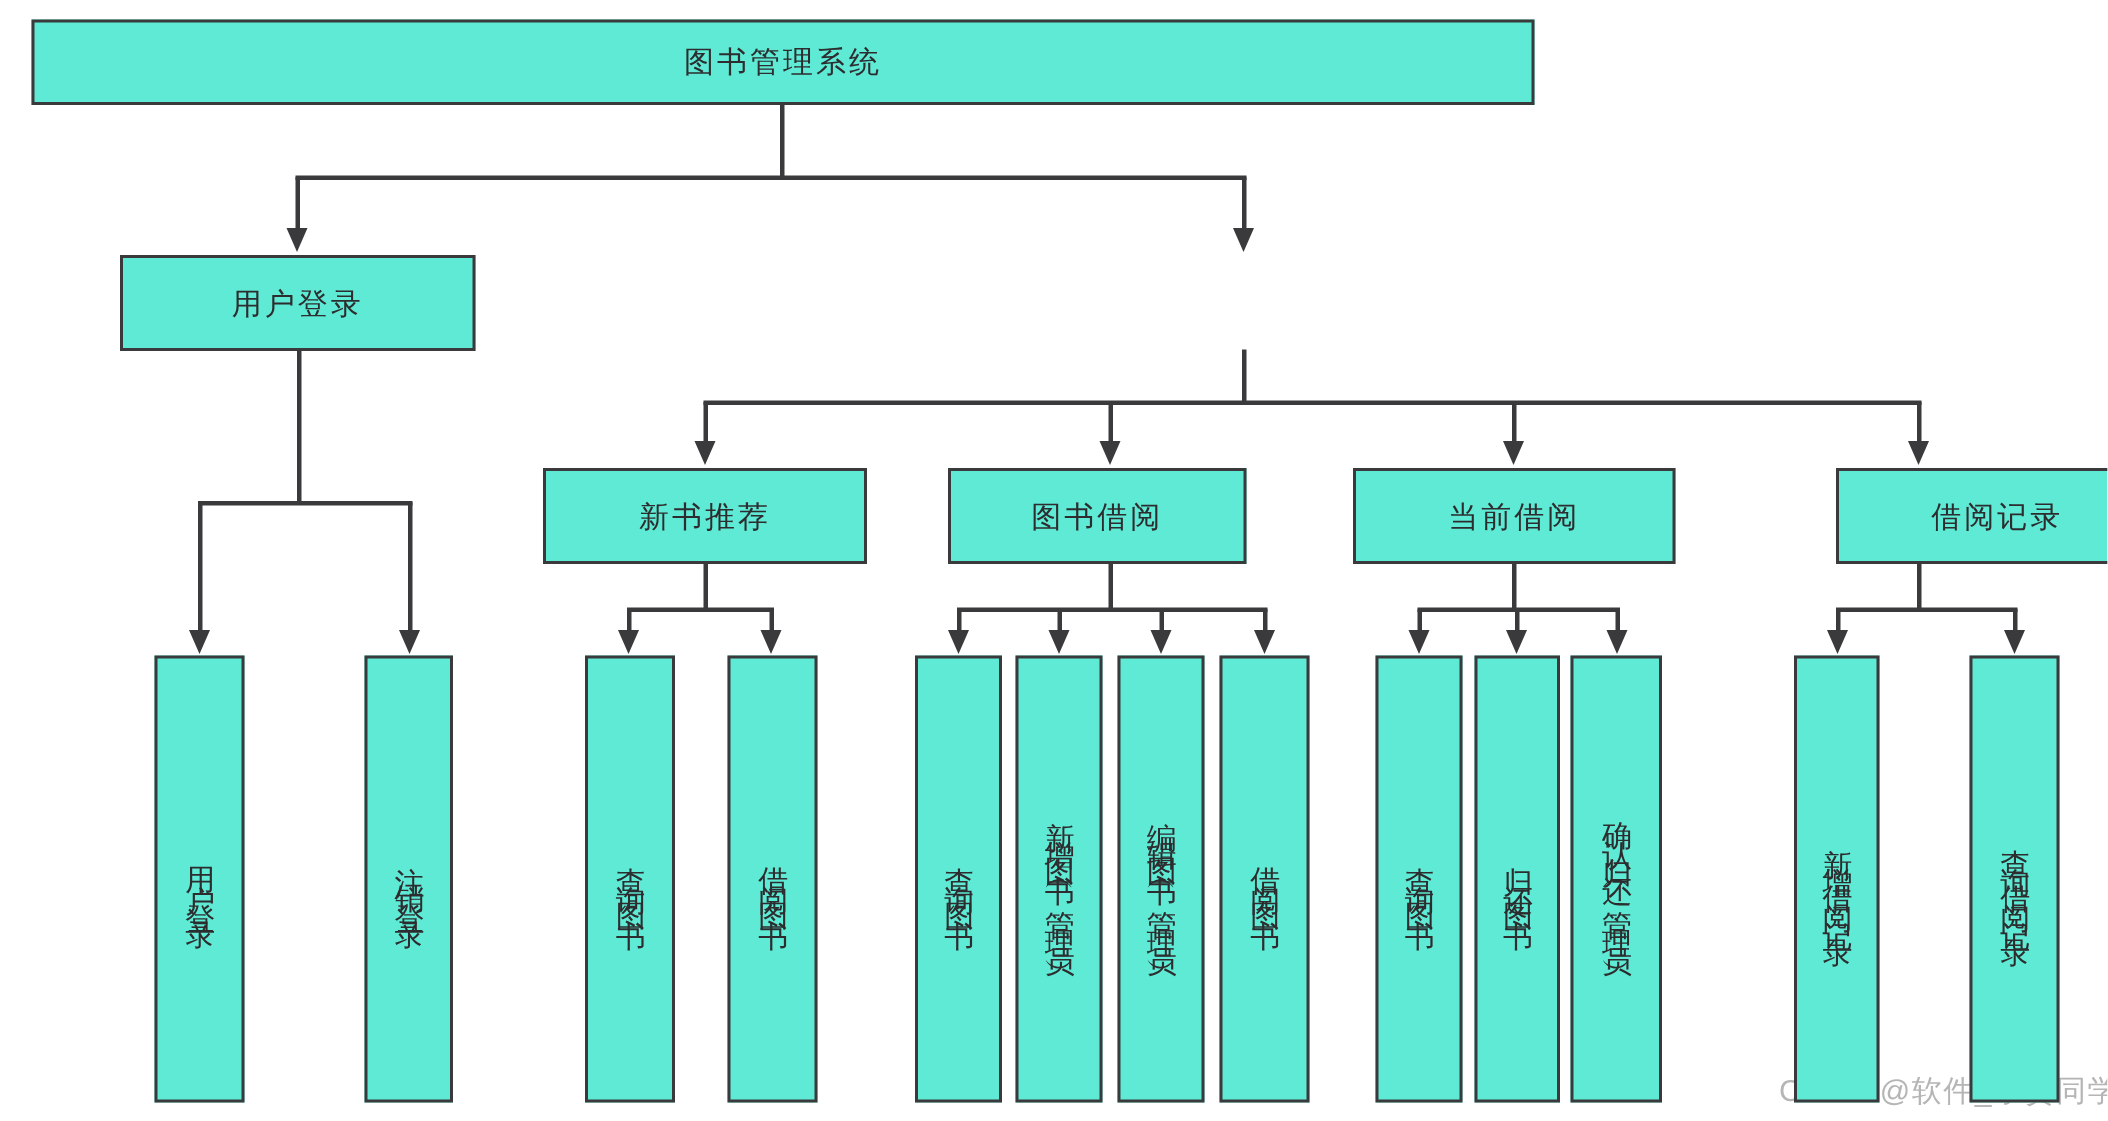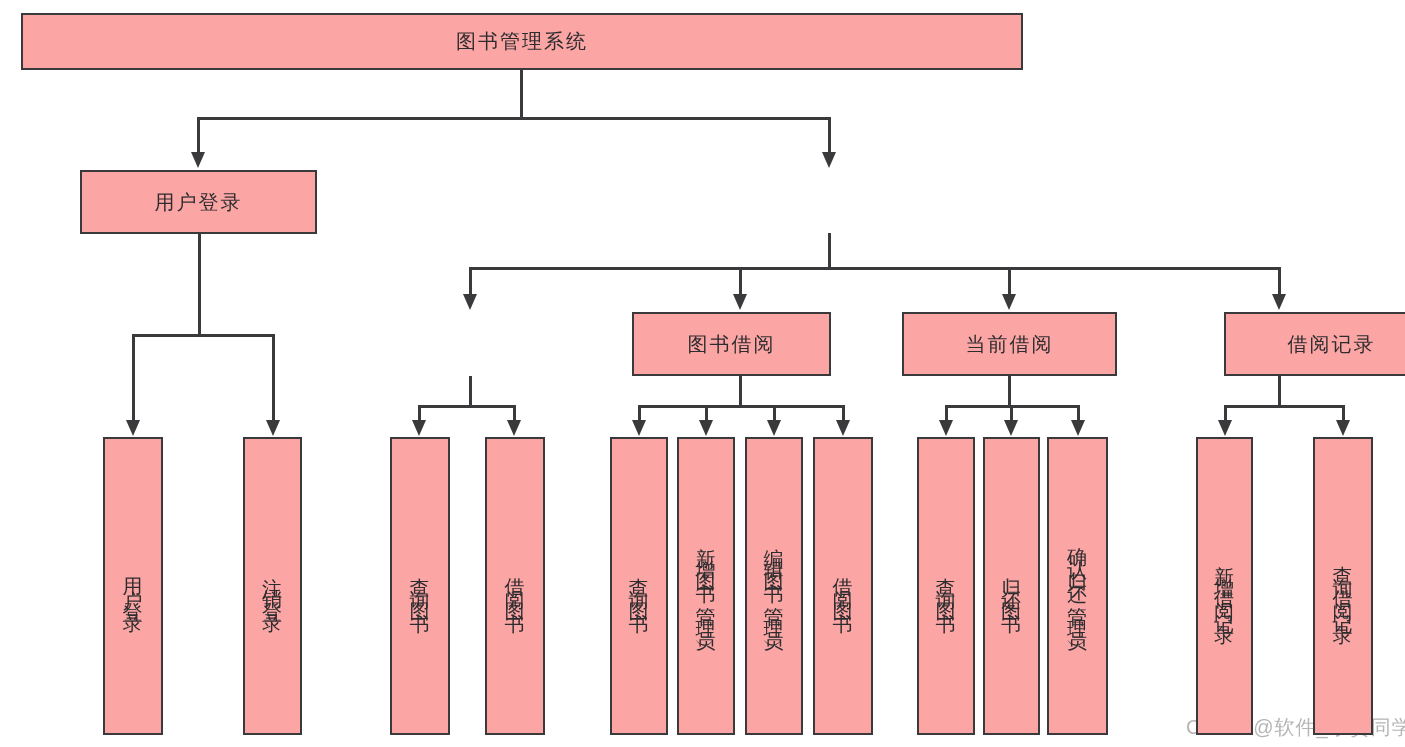--- a/index.html
+++ b/index.html
@@ -12,21 +12,21 @@
     position: relative;
     width: 1405px;
     height: 747px;
     background: #ffffff;
     overflow: hidden;
   }
   .node {
     position: absolute;
     box-sizing: border-box;
     border: 2px solid #3a3a3c;
-    background: #fca5a5;
+    background: #5eead4;
     display: flex;
     align-items: center;
     justify-content: center;
     color: #2d2d2f;
   }
   .node .lbl {
     font-size: 20px;
     letter-spacing: 2px;
     white-space: nowrap;
   }
@@ -115,20 +115,23 @@
     <div class="arrowhead" style="left: 1004px; top: 420px; border-top-color: rgb(58, 58, 60);"></div>
     <div class="arrowhead" style="left: 1071px; top: 420px; border-top-color: rgb(58, 58, 60);"></div>
     <div class="arrowhead" style="left: 1218px; top: 420px; border-top-color: rgb(58, 58, 60);"></div>
     <div class="arrowhead" style="left: 1336px; top: 420px; border-top-color: rgb(58, 58, 60);"></div>
     <div class="node" style="left: 21px; top: 13px; width: 1002px; height: 57px; border-color: rgb(58, 58, 60);">
       <span class="lbl" style="color: rgb(45, 45, 47);">图书管理系统</span>
     </div>
     <div class="node" style="left: 80px; top: 170px; width: 237px; height: 64px; border-color: rgb(58, 58, 60);">
       <span class="lbl" style="color: rgb(45, 45, 47);">用户登录</span>
     </div>
+    <div class="node" style="left: 362px; top: 312px; width: 216px; height: 64px; border-color: rgb(58, 58, 60);">
+      <span class="lbl" style="color: rgb(45, 45, 47);">新书推荐</span>
+    </div>
     <div class="node" style="left: 632px; top: 312px; width: 199px; height: 64px; border-color: rgb(58, 58, 60);">
       <span class="lbl" style="color: rgb(45, 45, 47);">图书借阅</span>
     </div>
     <div class="node" style="left: 902px; top: 312px; width: 215px; height: 64px; border-color: rgb(58, 58, 60);">
       <span class="lbl" style="color: rgb(45, 45, 47);">当前借阅</span>
     </div>
     <div class="node" style="left: 1224px; top: 312px; width: 215px; height: 64px; border-color: rgb(58, 58, 60);">
       <span class="lbl" style="color: rgb(45, 45, 47);">借阅记录</span>
     </div>
     <div class="node v" style="left: 103px; top: 437px; width: 60px; height: 298px; border-color: rgb(58, 58, 60);">

